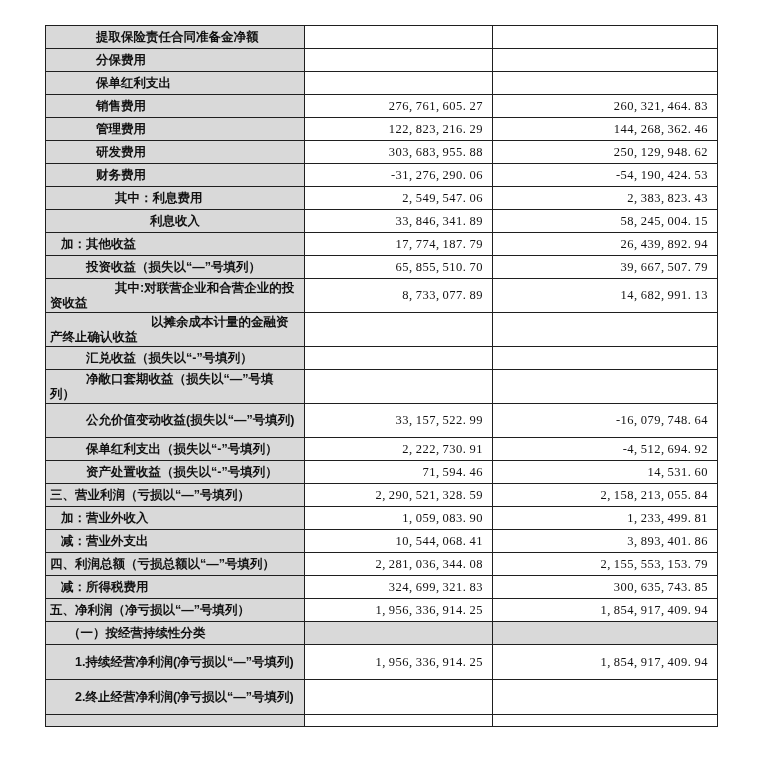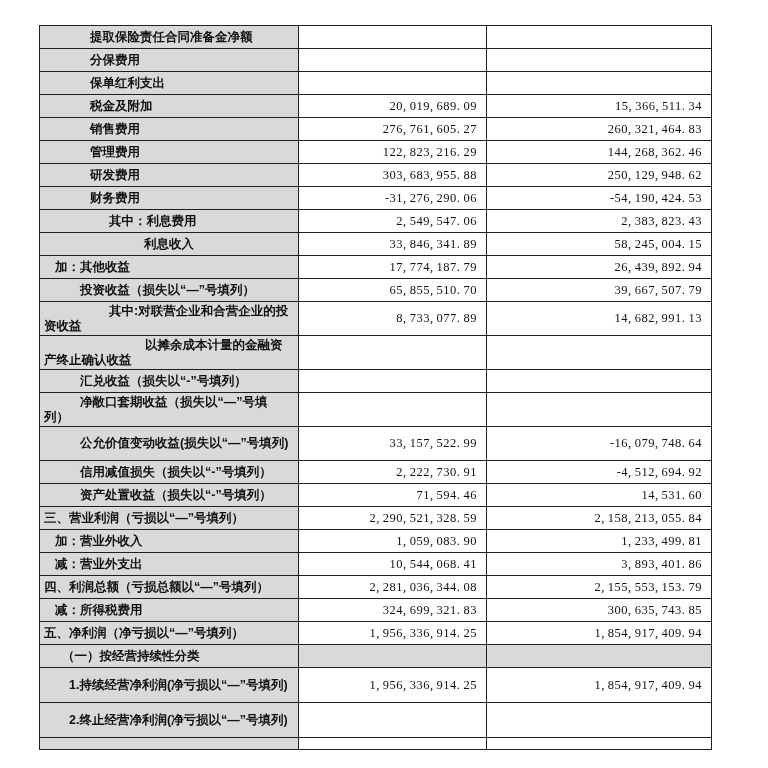--- a/index.html
+++ b/index.html
@@ -7,21 +7,21 @@
     --border:#1f1f1f;
     --text:#111111;
   }
   html,body{margin:0;padding:0;}
   body{
     width:768px;height:768px;background:#ffffff;overflow:hidden;
     font-family:"Liberation Sans",sans-serif;color:var(--text);
   }
   .page{position:relative;width:768px;height:768px;background:#ffffff;overflow:hidden;}
   table.fin{
-    position:absolute;left:39px;top:25px;width:672px;
+    position:absolute;left:45px;top:25px;width:672px;
     border-collapse:collapse;table-layout:fixed;border-radius:18px;
   }
   col.c-label{width:259px;}
   col.c-v1{width:188px;}
   col.c-v2{width:225px;}
   td{
     border:1px solid var(--border);
     padding:0;margin:0;overflow:hidden;vertical-align:middle;
     box-sizing:border-box;
   }
@@ -75,25 +75,20 @@
           <td class="label ind-item">分保费用</td>
           <td class="num"></td>
           <td class="num"></td>
         </tr>
         <tr class="h-s">
           <td class="label ind-item">保单红利支出</td>
           <td class="num"></td>
           <td class="num"></td>
         </tr>
         <tr class="h-s">
-          <td class="label ind-item">税金及附加</td>
-          <td class="num">20, 019, 689. 09</td>
-          <td class="num">15, 366, 511. 34</td>
-        </tr>
-        <tr class="h-s">
           <td class="label ind-item">销售费用</td>
           <td class="num">276, 761, 605. 27</td>
           <td class="num">260, 321, 464. 83</td>
         </tr>
         <tr class="h-s">
           <td class="label ind-item">管理费用</td>
           <td class="num">122, 823, 216. 29</td>
           <td class="num">144, 268, 362. 46</td>
         </tr>
         <tr class="h-s">
@@ -145,21 +140,21 @@
           <td class="label ind-hang36">净敞口套期收益（损失以“—”号填列）</td>
           <td class="num"></td>
           <td class="num"></td>
         </tr>
         <tr class="h-d">
           <td class="label ind-hang36">公允价值变动收益(损失以“—”号填列)</td>
           <td class="num">33, 157, 522. 99</td>
           <td class="num">-16, 079, 748. 64</td>
         </tr>
         <tr class="h-s">
-          <td class="label ind-sub">信用减值损失（损失以“-”号填列）</td>
+          <td class="label ind-sub">保单红利支出（损失以“-”号填列）</td>
           <td class="num">2, 222, 730. 91</td>
           <td class="num">-4, 512, 694. 92</td>
         </tr>
         <tr class="h-s">
           <td class="label ind-sub">资产处置收益（损失以“-”号填列）</td>
           <td class="num">71, 594. 46</td>
           <td class="num">14, 531. 60</td>
         </tr>
         <tr class="h-s">
           <td class="label ind-major">三、营业利润（亏损以“—”号填列）</td>

